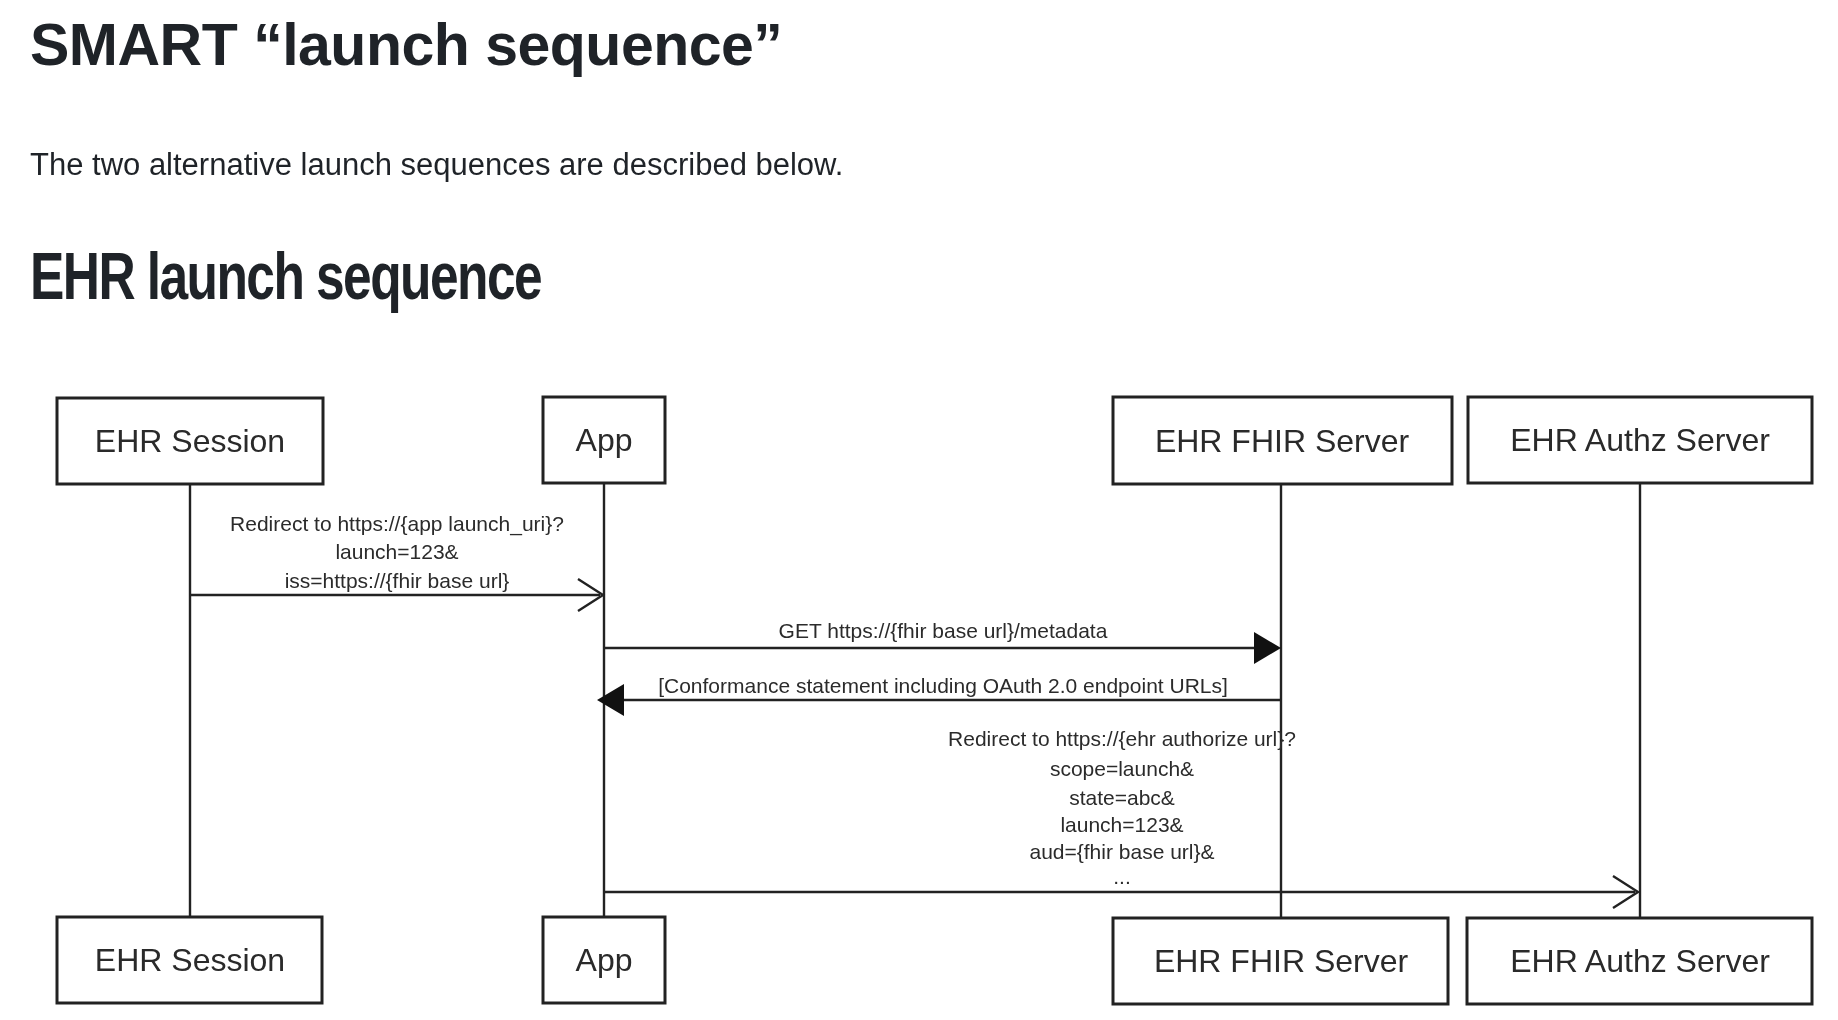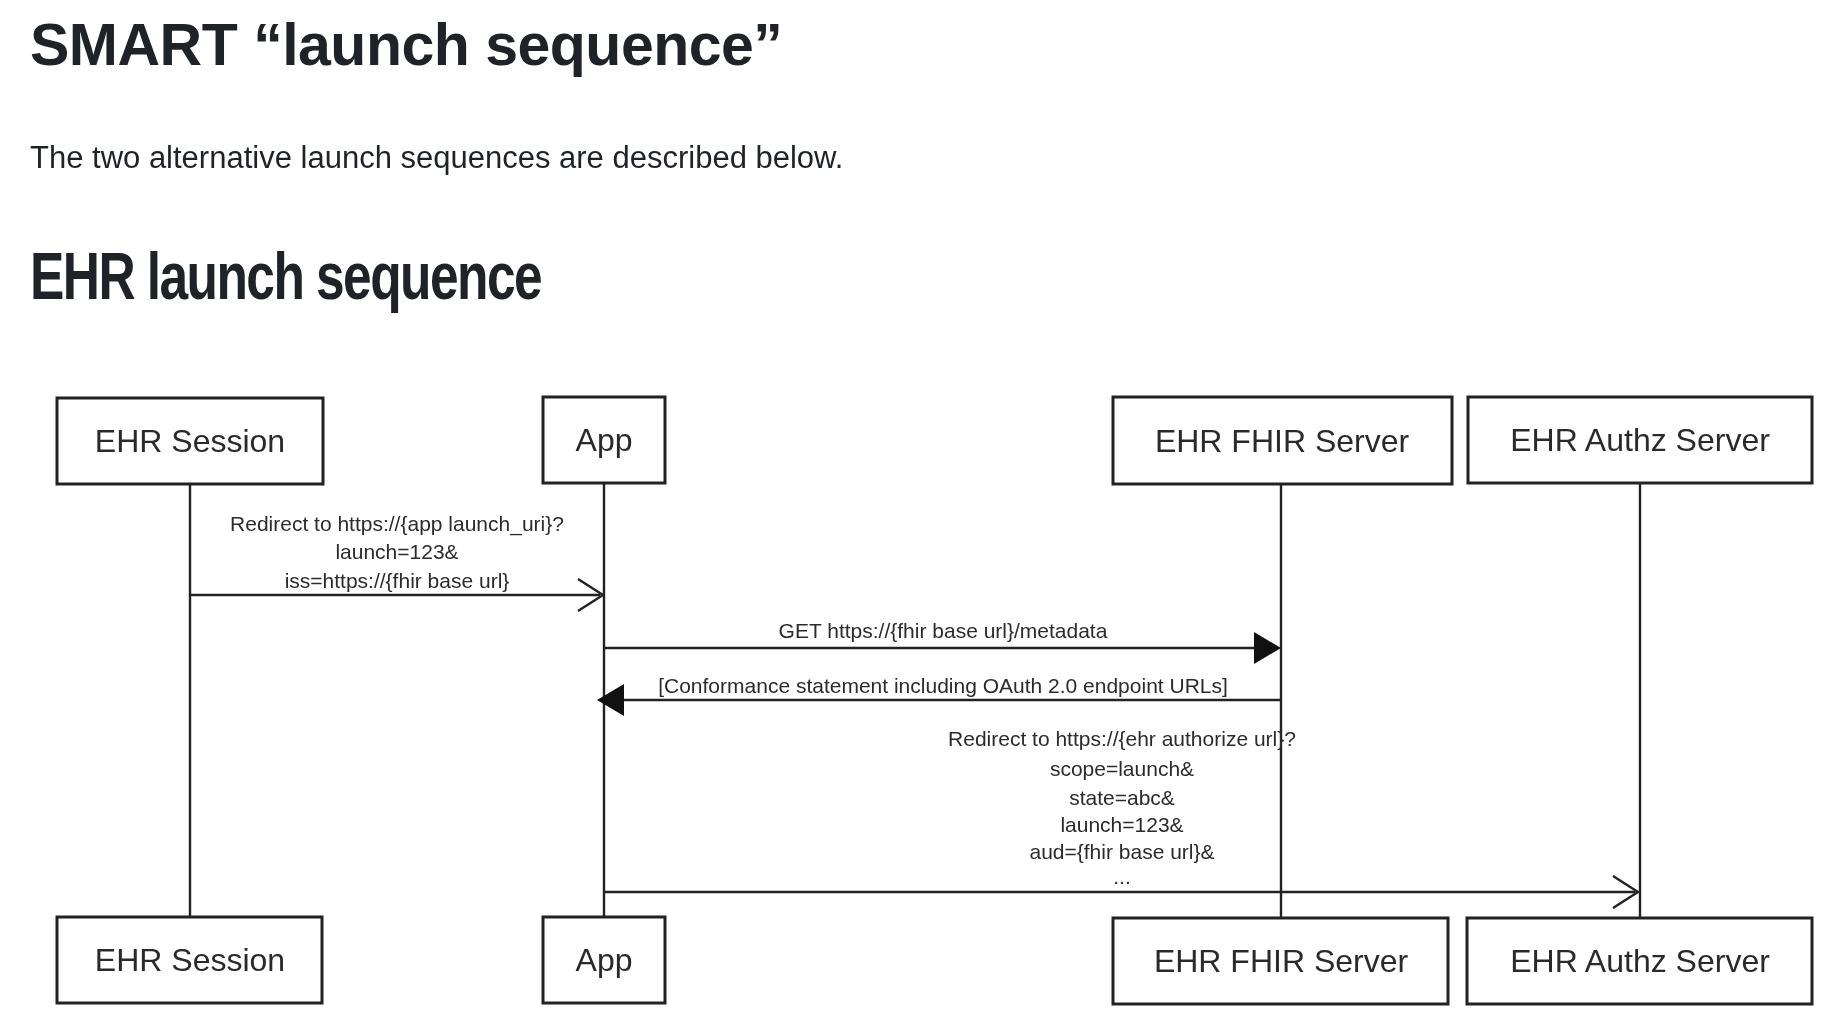--- a/index.html
+++ b/index.html
@@ -22,21 +22,21 @@
     font-size: 59px;
     font-weight: 600;
     letter-spacing: -0.5px;
     color: #1f2328;
     line-height: 1.15;
     white-space: nowrap;
   }
   .intro {
     position: absolute;
     left: 30px;
-    top: 139px;
+    top: 146px;
     font-size: 31px;
     font-weight: 400;
     color: #1f2328;
     line-height: 1.25;
     white-space: nowrap;
   }
   .h2 {
     position: absolute;
     left: 30px;
     top: 243px;

